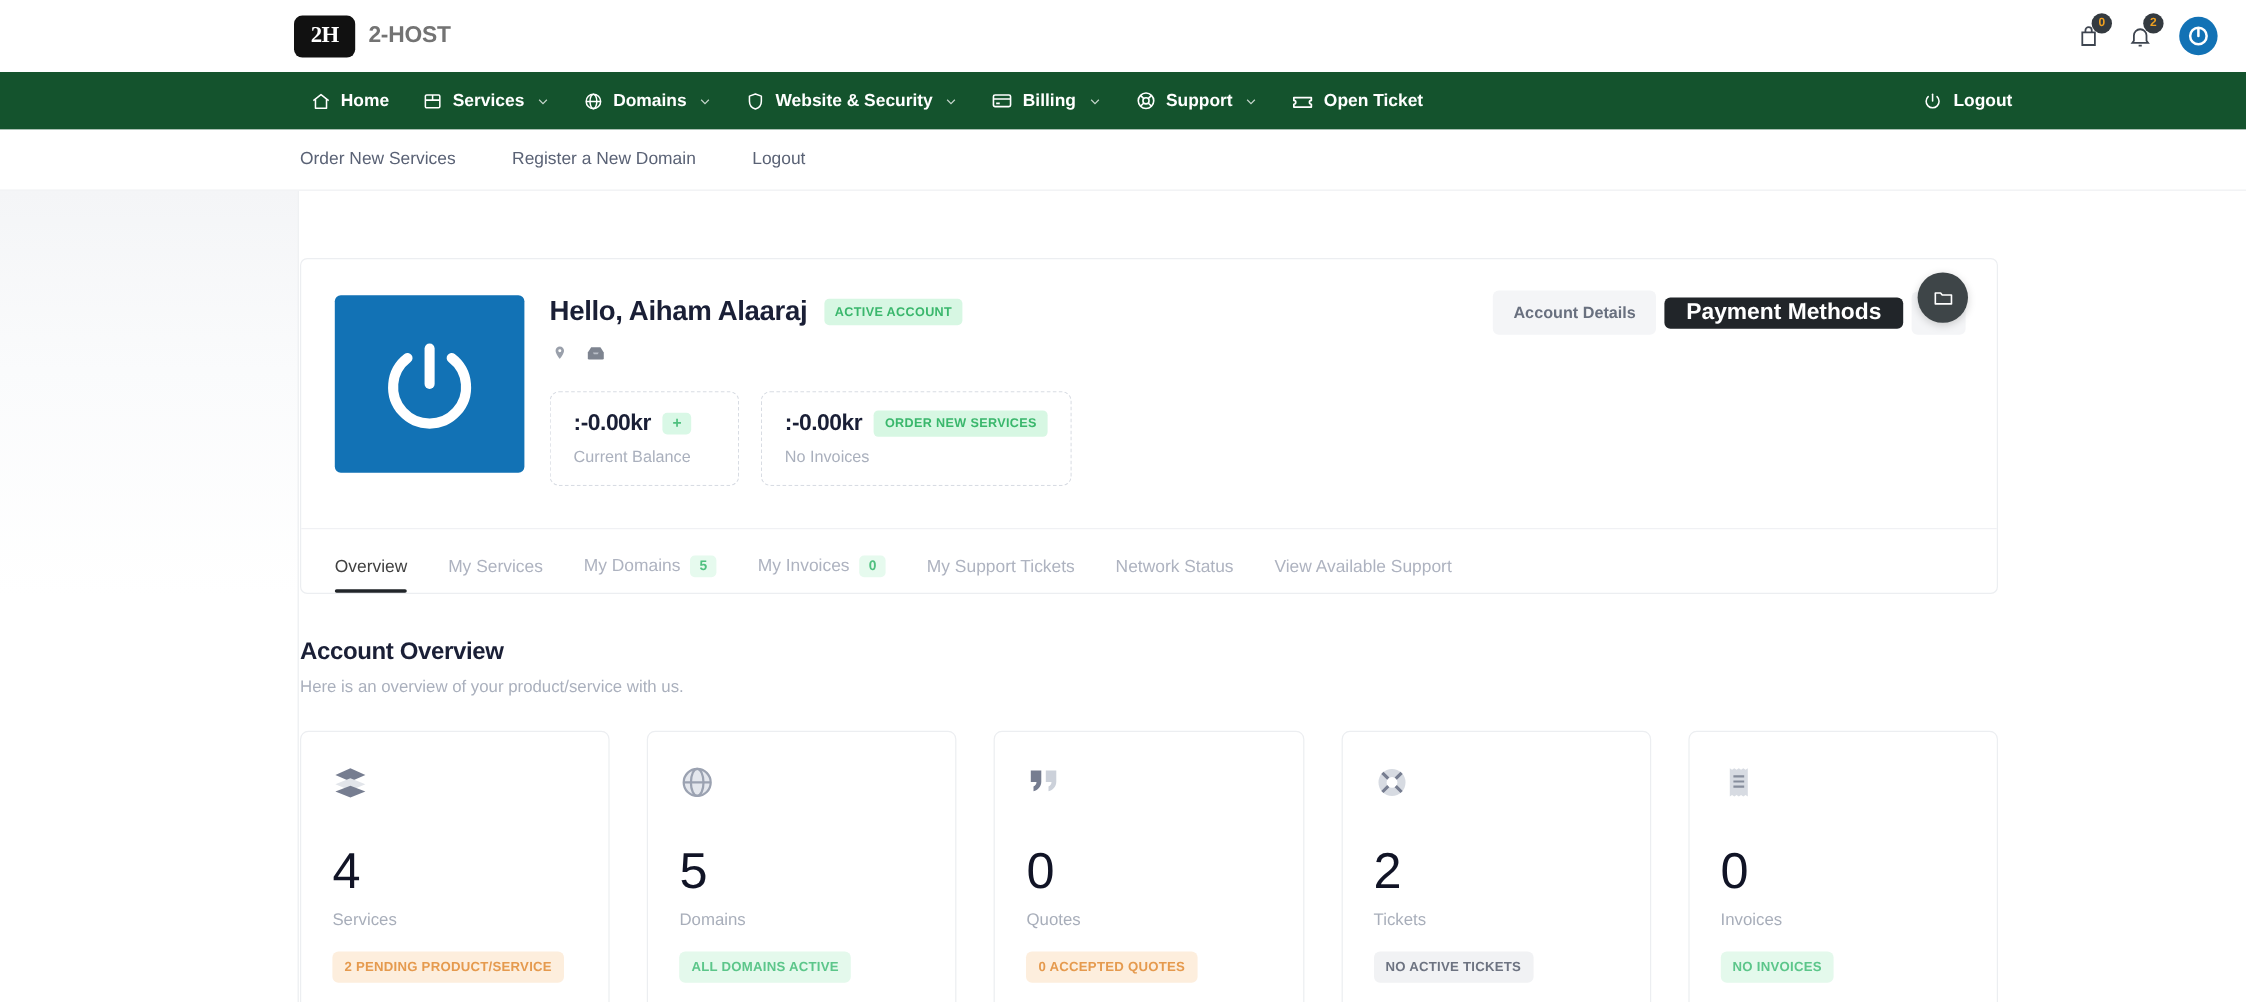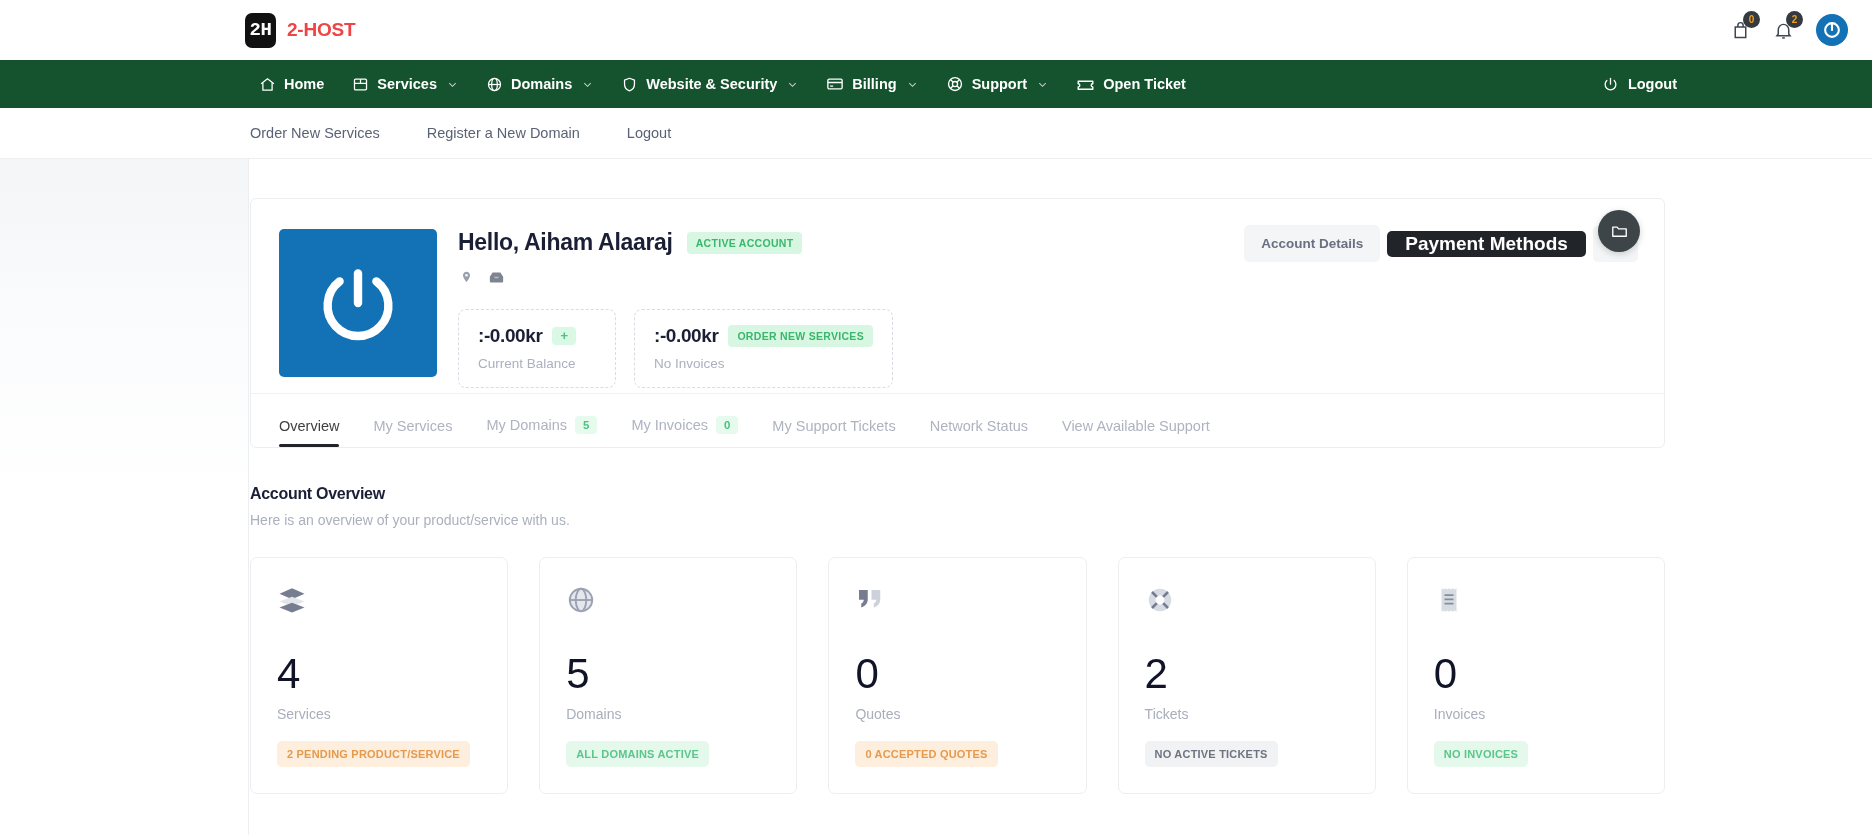--- a/index.html
+++ b/index.html
@@ -18,34 +18,34 @@
     align-items: center;
     position: relative;
   }
   .brand {
     display: flex;
     align-items: center;
     gap: 11px;
     margin-left: 245px;
   }
   .brand-mark {
-    width: 31px; height: 35px;
+    width: 51px; height: 35px;
     background: #111111;
     border-radius: 7px;
     display: flex; align-items: center; justify-content: center;
     color: #ffffff;
     font-size: 19px;
     font-weight: 700;
     letter-spacing: -0.5px;
-    font-family: Liberation Mono, monospace;
+    font-family: Liberation Serif, serif;
   }
   .brand-name {
     font-size: 19px;
     font-weight: 700;
-    color: #ef4444;
+    color: #737373;
     letter-spacing: -0.2px;
   }
   .topbar-right {
     margin-left: auto;
     margin-right: 24px;
     display: flex;
     align-items: center;
     gap: 22px;
   }
   .icon-badge-wrap { position: relative; display: flex; align-items: center; }
@@ -156,27 +156,27 @@
     border-radius: 50%;
     background: #3e4548;
     display: flex; align-items: center; justify-content: center;
     box-shadow: 0 2px 7px rgba(0,0,0,.18);
     cursor: pointer;
     z-index: 5;
   }
 
   
   .acct-card {
-    margin-top: 39px;
+    margin-top: 56px;
     background: #ffffff;
     border: 1px solid #eceef1;
     border-radius: 6px;
     padding: 0;
     position: relative;
-    height: 250px;
+    height: 280px;
   }
   .acct-inner {
     display: flex;
     padding: 30px 28px 0 28px;
     gap: 21px;
   }
   .acct-avatar {
     width: 158px; height: 148px;
     background: #1272b5;
     border-radius: 5px;
@@ -332,21 +332,21 @@
     color: #4fc07f;
     font-size: 11.5px;
     font-weight: 600;
     padding: 3px 8px;
     border-radius: 4px;
   }
 
   
   .ov-head { margin-top: 37px; padding-left: 0; }
   .ov-title {
-    font-size: 16px;
+    font-size: 20px;
     font-weight: 700;
     color: #1a1f36;
     letter-spacing: -0.3px;
   }
   .ov-sub {
     margin-top: 9px;
     font-size: 14px;
     color: #aab0bd;
   }
 

